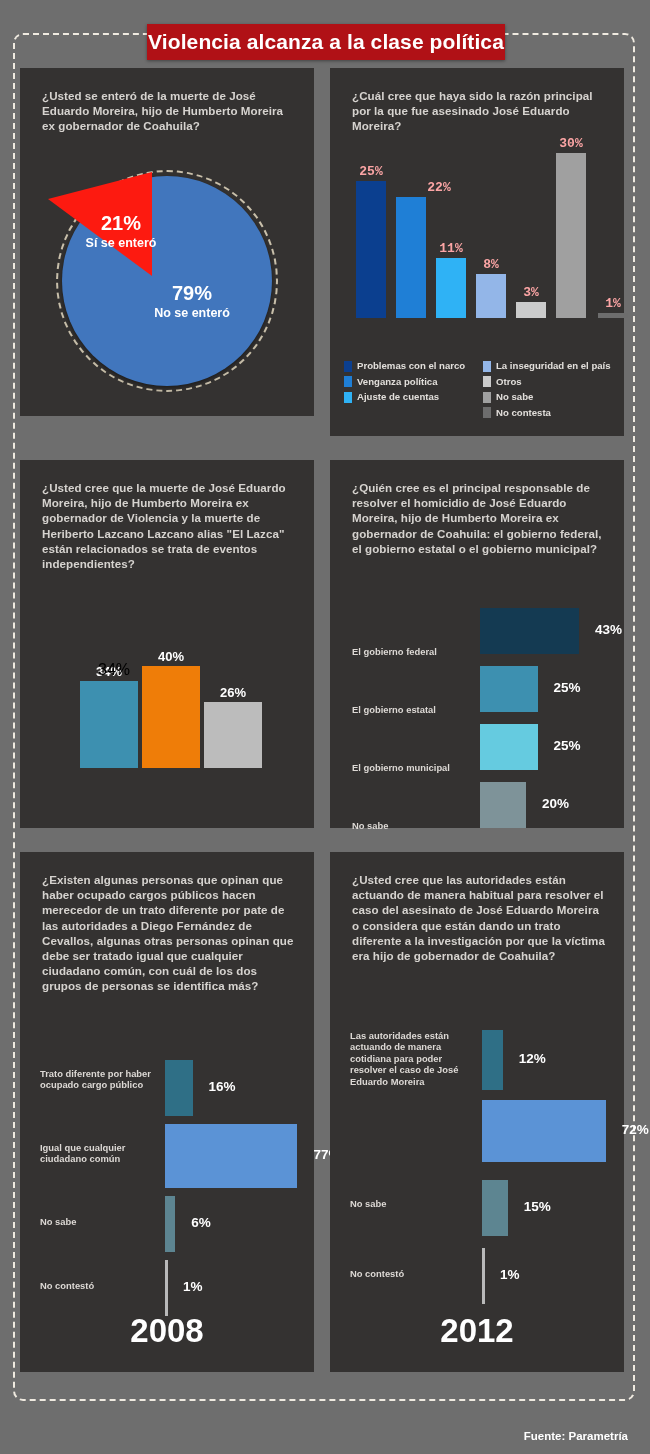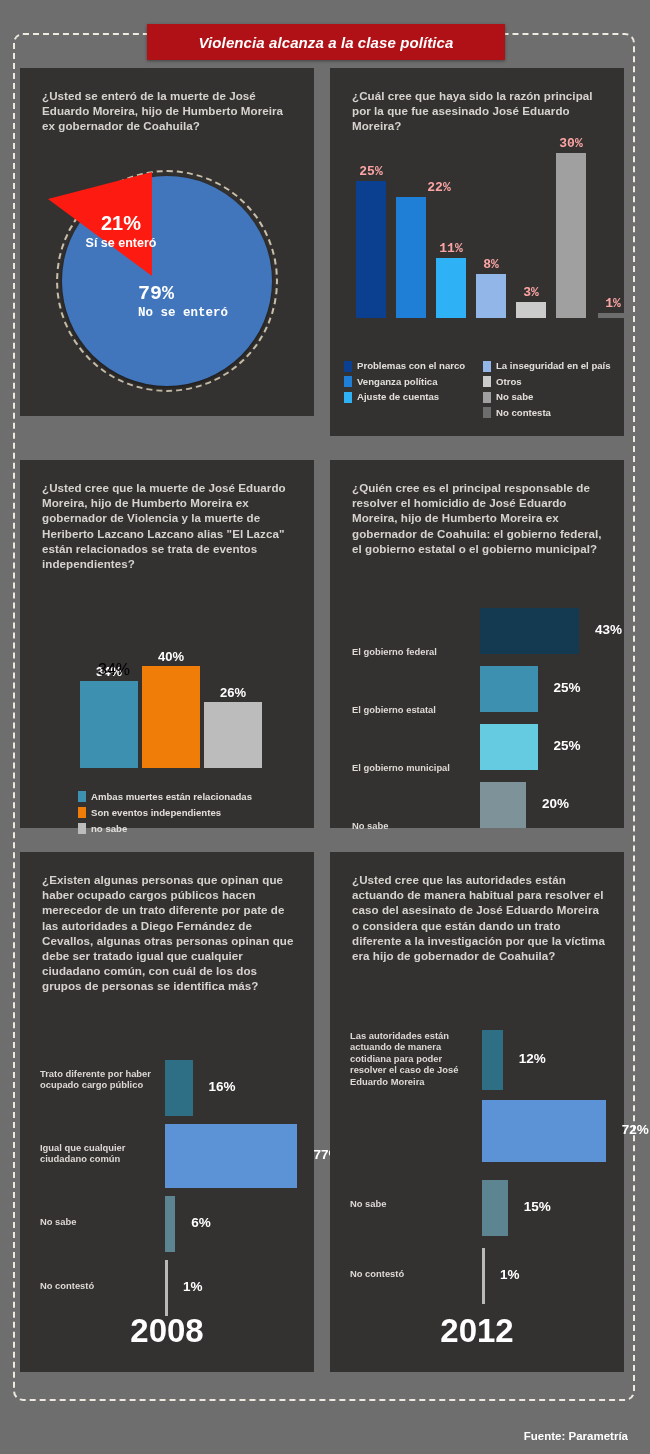--- a/index.html
+++ b/index.html
@@ -16,23 +16,22 @@
     box-sizing:border-box;
   }
   .title-bar{
     position:absolute;left:147px;top:24px;width:358px;height:36px;
     background:#b01116;
     display:flex;align-items:center;justify-content:center;
     z-index:5;
     box-shadow:0 1px 3px rgba(0,0,0,.4);
   }
   .title-bar span{
-    color:#fff;font-size:15px;font-weight:bold;letter-spacing:.1px;
+    color:#fff;font-size:21px;font-weight:bold;letter-spacing:.1px;
     white-space:nowrap;
-    font-style:italic;
   }
   .panel{
     position:absolute;background:#343231;
   }
   .q{
     color:#d6d3cf;font-size:11.6px;line-height:15.2px;font-weight:bold;
     letter-spacing:.05px;
   }
   
   #p1{left:20px;top:68px;width:294px;height:348px;}
@@ -58,21 +57,21 @@
   .pie-red{
     position:absolute;left:28px;top:12px;width:104px;height:104px;
     background:#fd1a10;
     clip-path:polygon(100% 100%, 100% 0%, 0% 26%);
     transform:rotate(0deg);
     filter:drop-shadow(1px 2px 2px rgba(0,0,0,.5));
   }
   .lbl-21{position:absolute;left:46px;top:52px;width:110px;text-align:center;}
   .lbl-21 .big{font-size:20px;font-weight:bold;color:#fff;}
   .lbl-21 .sm{font-size:12.5px;color:#fff;font-weight:bold;margin-top:1px;}
-  .lbl-79{position:absolute;left:118px;top:122px;width:120px;text-align:left;font-family:Liberation Mono, monospace;}
+  .lbl-79{position:absolute;left:112px;top:122px;width:120px;text-align:center;}
   .lbl-79 .big{font-size:20px;font-weight:bold;color:#fff;}
   .lbl-79 .sm{font-size:12.5px;color:#fff;font-weight:bold;margin-top:1px;}
 
   
   .vbars{position:absolute;left:18px;bottom:110px;width:268px;height:0;}
   .vbar{position:absolute;bottom:0;}
   .vbar .bar{position:absolute;bottom:0;left:0;width:100%;}
   .vbar .vl{
     position:absolute;left:50%;transform:translateX(-50%);
     font-size:13px;font-weight:bold;color:#fca5a5;white-space:nowrap;font-family:Liberation Mono, monospace;
@@ -213,34 +212,20 @@
         <div class="vl" style="bottom: 88.7px;">34%</div>
       </div>
       <div class="vb3" style="left: 62px; height: 102px; background: rgb(239, 125, 8);">
         <div class="vl" style="bottom: 104px;">40%</div>
       </div>
       <div class="vb3" style="left: 124px; height: 66.3px; background: rgb(188, 188, 188);">
         <div class="vl" style="bottom: 68.3px;">26%</div>
       </div>
       <div class="vl" style="position: absolute; left: 34px; bottom: 88.7px; transform: translateX(-50%);">34%</div>
     </div>
-  <div class="legend3" id="legend3">
-      <div class="lg">
-        <span class="sw" style="background: rgb(61, 144, 176);"></span>
-        <span class="tx">Ambas muertes están relacionadas</span>
-      </div>
-      <div class="lg">
-        <span class="sw" style="background: rgb(239, 125, 8);"></span>
-        <span class="tx">Son eventos independientes</span>
-      </div>
-      <div class="lg">
-        <span class="sw" style="background: rgb(188, 188, 188);"></span>
-        <span class="tx">no sabe</span>
-      </div>
-    </div>
 </div>
 
 <div class="panel" id="p4">
   <div class="q-wrap">
     <div class="q">¿Quién cree es el principal responsable de resolver el homicidio de José Eduardo Moreira, hijo de Humberto Moreira ex gobernador de Coahuila: el gobierno federal, el gobierno estatal o el gobierno municipal?</div>
   </div>
   <div id="hb4" style="position: absolute; left: 0px; top: 148px; width: 294px;">
       <div class="hrow" style="left: 0px; top: 0px; height: 46px; width: 294px;">
         <div class="hlbl" style="position: absolute; left: 22px; width: 122px; top: 38px;">El gobierno federal</div>
         <div class="hbar" style="position: absolute; left: 150px; top: 0px; height: 46px; width: 98.9px; background: rgb(20, 58, 82);"></div>

